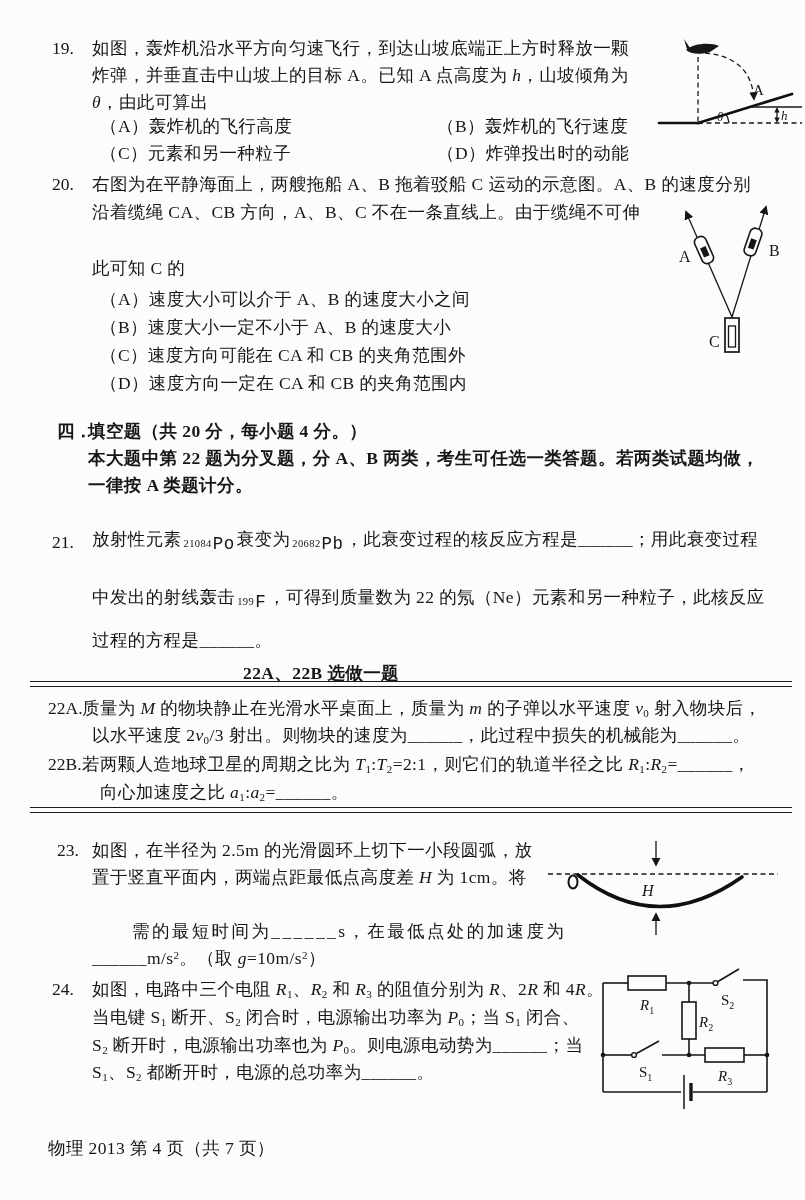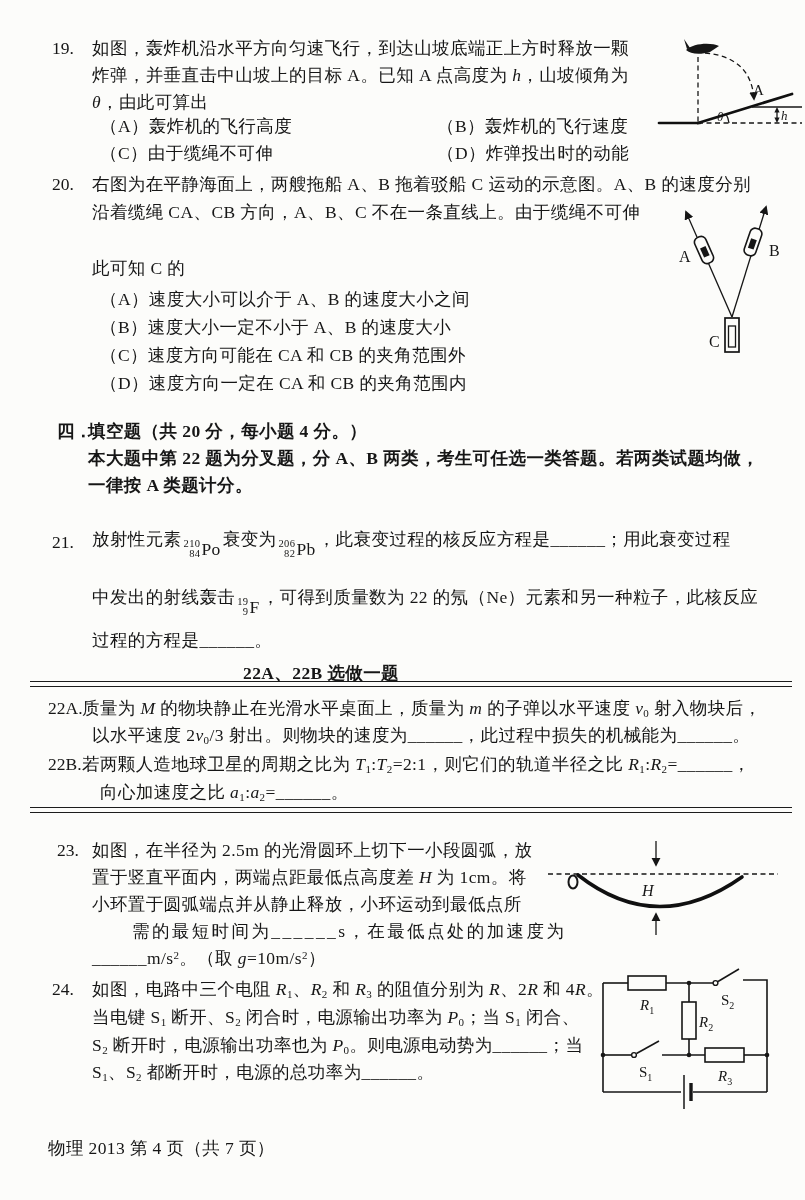--- a/index.html
+++ b/index.html
@@ -18,36 +18,36 @@
   svg text{fill:#161616;font-family:"Liberation Serif","DejaVu Serif",serif;}
   .t13{font-size:13px;} .t15{font-size:15px;} .t16{font-size:16px;}
   .it{font-style:italic;}
   .sline{stroke:#161616;stroke-width:1.6;fill:none;}
   .sthin{stroke:#161616;stroke-width:1.3;fill:none;}
   .sthick{stroke:#101010;stroke-width:2.7;fill:none;stroke-linecap:round;}
   .sdash{stroke-dasharray:5 3.5;}
   sub{font-size:11px;vertical-align:-0.25em;line-height:0;}
   sup{font-size:11px;vertical-align:0.5em;line-height:0;}
   .iso{display:inline-flex;align-items:center;margin:0 2px;vertical-align:-2px;}
-  .iso-n{display:inline-flex;flex-direction:column;align-items:flex-end;
+  .iso-n{display:inline-flex;flex-direction:row;align-items:flex-end;
          font-size:10.5px;line-height:9.5px;margin-right:1px;font-style:normal;}
-  .iso-s{font-size:17.5px;}
+  .iso-s{font-size:17.5px;font-family:Liberation Mono, monospace;}
 </style>
 </head>
 <body>
 
 <div class="page">
 
   <div class="num" style="left:52px;top:36px">19.</div>
   <div class="ln" style="left:92px;top:36px">如图，轰炸机沿水平方向匀速飞行，到达山坡底端正上方时释放一颗</div>
   <div class="ln" style="left:92px;top:63px">炸弹，并垂直击中山坡上的目标 A。已知 A 点高度为 <i>h</i>，山坡倾角为</div>
   <div class="ln" style="left:92px;top:90px"><i>θ</i>，由此可算出</div>
   <div class="ln" style="left:100px;top:114px">（A）轰炸机的飞行高度</div>
   <div class="ln" style="left:437px;top:114px">（B）轰炸机的飞行速度</div>
-  <div class="ln" style="left:100px;top:141px">（C）由于缆绳不可伸</div>
+  <div class="ln" style="left:100px;top:141px">（C）元素和另一种粒子</div>
   <div class="ln" style="left:437px;top:141px">（D）炸弹投出时的动能</div>
 
   <svg class="fig" style="left:653px;top:33px" width="152" height="127" viewBox="0 0 152 127">
     <defs>
       <marker id="ah19" viewBox="0 0 10 10" refX="8" refY="5" markerWidth="6.5" markerHeight="6.5" orient="auto">
         <path d="M0,0L10,5L0,10z" fill="#161616"></path>
       </marker>
     </defs>
     <path d="M33,17 C40,10 58,9 66,13 L57,19 C47,22 37,21 33,17 Z" fill="#161616"></path>
     <path d="M37,15 L31,6 L34,16 Z" fill="#161616"></path>
@@ -136,21 +136,20 @@
   <div class="ln" style="left:92px;top:723px">以水平速度 2<span><i>v</i><sub>0</sub></span>/3 射出。则物块的速度为______，此过程中损失的机械能为______。</div>
   <div class="num" style="left:48px;top:752px">22B.</div>
   <div class="ln" style="left:82px;top:752px">若两颗人造地球卫星的周期之比为 <span><i>T</i><sub>1</sub></span>:<span><i>T</i><sub>2</sub></span>=2:1，则它们的轨道半径之比 <span><i>R</i><sub>1</sub></span>:<span><i>R</i><sub>2</sub></span>=______，</div>
   <div class="ln" style="left:100px;top:780px">向心加速度之比 <span><i>a</i><sub>1</sub></span>:<span><i>a</i><sub>2</sub></span>=______。</div>
 
   <div class="rule" style="top:807px"></div>
 
   <div class="num" style="left:57px;top:838px">23.</div>
   <div class="ln" style="left:92px;top:838px">如图，在半径为 2.5m 的光滑圆环上切下一小段圆弧，放</div>
   <div class="ln" style="left:92px;top:865px">置于竖直平面内，两端点距最低点高度差 <i>H</i> 为 1cm。将</div>
-  <div class="ln" style="left:92px;top:892px">小环置于圆弧端点并从静止释放，小环运动到最低点所</div>
   <div class="ln sp" style="left:92px;top:919px">需的最短时间为______s，在最低点处的加速度为</div>
   <div class="ln" style="left:92px;top:946px">______<span><span>m/s</span><sup>2</sup></span>。（取 <i>g</i>=10<span><span>m/s</span><sup>2</sup></span>）</div>
 
   <svg class="fig" style="left:543px;top:833px" width="245" height="108" viewBox="0 0 245 108">
     <defs>
       <marker id="ah23" viewBox="0 0 10 10" refX="8" refY="5" markerWidth="7" markerHeight="7" orient="auto">
         <path d="M0,0L10,5L0,10z" fill="#161616"></path>
       </marker>
     </defs>
     <line class="sthin sdash" x1="5" y1="41" x2="235" y2="41"></line>

